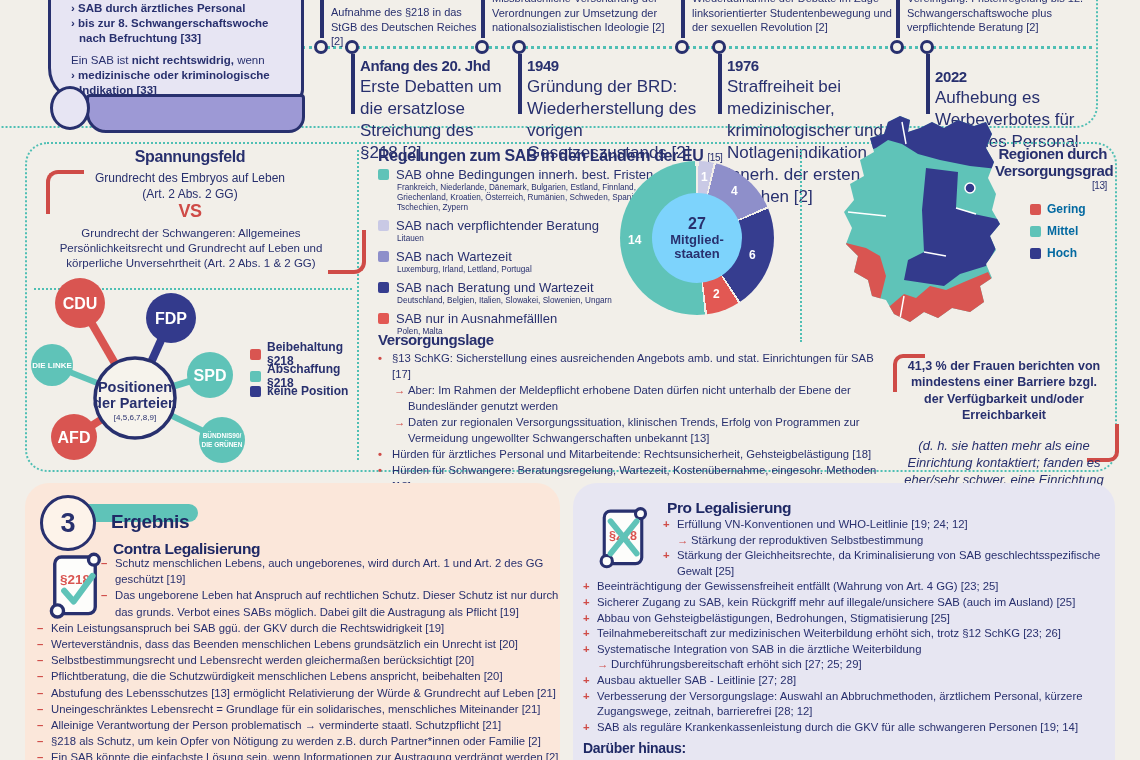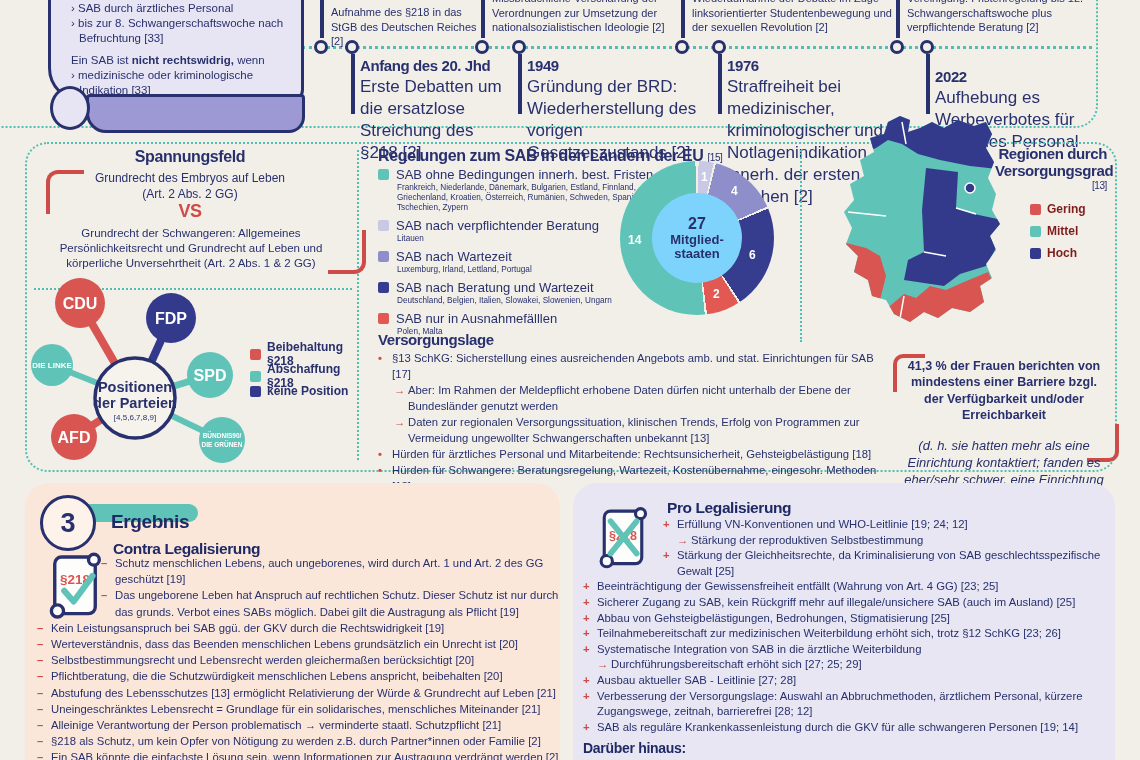--- a/index.html
+++ b/index.html
@@ -20,21 +20,21 @@
   .ev-text{font-size:17px;line-height:1.3;margin-top:2px;}
   
   .scroll-body{position:absolute;left:48px;top:-64px;width:250px;height:160px;background:#e7e5f3;
                border:3px solid #28306e;border-radius:0 0 12px 34px;z-index:3;}
   .scroll-fold{position:absolute;left:86px;top:94px;width:213px;height:33px;background:#9d99d5;
                border:3px solid #28306e;border-radius:4px 4px 16px 20px;z-index:4;}
   .scroll-curl{position:absolute;left:50px;top:86px;width:34px;height:38px;background:#e7e5f3;
                border:3px solid #28306e;border-radius:50%;z-index:5;}
   .scroll-text{position:absolute;left:20px;top:62px;width:218px;font-size:11.5px;line-height:15px;
                color:#28306e;}
-  .hang{text-indent:-8px;padding-left:8px;}
+  .hang{text-indent:-8px;padding-left:8px;font-weight:bold;}
   .scroll-para{margin-top:7px;}
   
   .box-b{position:absolute;left:25px;top:142px;width:1088px;height:326px;
          border:2px dotted #4fbfb4;border-radius:22px;}
   .sep-v1{position:absolute;left:357px;top:150px;height:310px;border-left:2px dotted #4fbfb4;}
   .sep-v2{position:absolute;left:800px;top:150px;height:192px;border-left:2px dotted #4fbfb4;}
   .sep-h1{position:absolute;left:34px;top:288px;width:318px;border-top:2px dotted #4fbfb4;}
   .sf-title{position:absolute;left:40px;top:148px;width:300px;text-align:center;font-weight:bold;
             font-size:16px;letter-spacing:-0.4px;}
   .sf-top{position:absolute;left:55px;top:171px;width:270px;text-align:center;font-size:12px;line-height:1.3;}
@@ -69,21 +69,21 @@
   .vs-title{position:absolute;left:378px;top:331px;font-size:15px;font-weight:bold;letter-spacing:-0.4px;}
   .vs-list{position:absolute;left:378px;top:350px;width:515px;font-size:11.3px;line-height:16px;color:#28306e;}
   .vrow{display:flex;}
   .vrow .mk{width:14px;flex:none;color:#cf4b47;font-weight:bold;}
   .vrow.sub{margin-left:16px;}
   
   .map-title{position:absolute;left:995px;top:146px;width:112px;text-align:right;font-size:15px;
              font-weight:bold;line-height:1.12;letter-spacing:-0.4px;}
   .map-ref{font-size:10px;font-weight:normal;}
   .m-legend{position:absolute;left:1030px;width:80px;display:flex;align-items:center;gap:6px;
-            font-size:12px;font-weight:bold;color:#7f1d1d;}
+            font-size:12px;font-weight:bold;color:#0369a1;}
   .bar-box{position:absolute;left:893px;top:352px;width:222px;text-align:center;color:#28306e;}
   .bar-main{font-size:12.5px;font-weight:bold;line-height:1.3;padding:6px 12px 0;}
   .bar-detail{font-size:13px;line-height:1.3;margin-top:15px;padding:0 6px;font-style:italic;}
   .bbrk{position:absolute;width:28px;height:34px;}
   .bbrk-tl{left:893px;top:354px;border-left:4px solid #cf4b47;border-top:4px solid #cf4b47;border-top-left-radius:10px;}
   .bbrk-br{left:1087px;top:424px;border-right:4px solid #cf4b47;border-bottom:4px solid #cf4b47;border-bottom-right-radius:10px;}
   
   .panel{position:absolute;top:483px;height:300px;border-radius:24px;}
   .panel-contra{left:25px;width:535px;background:#fbe7da;}
   .panel-pro{left:573px;width:542px;background:#e7e6f2;}

